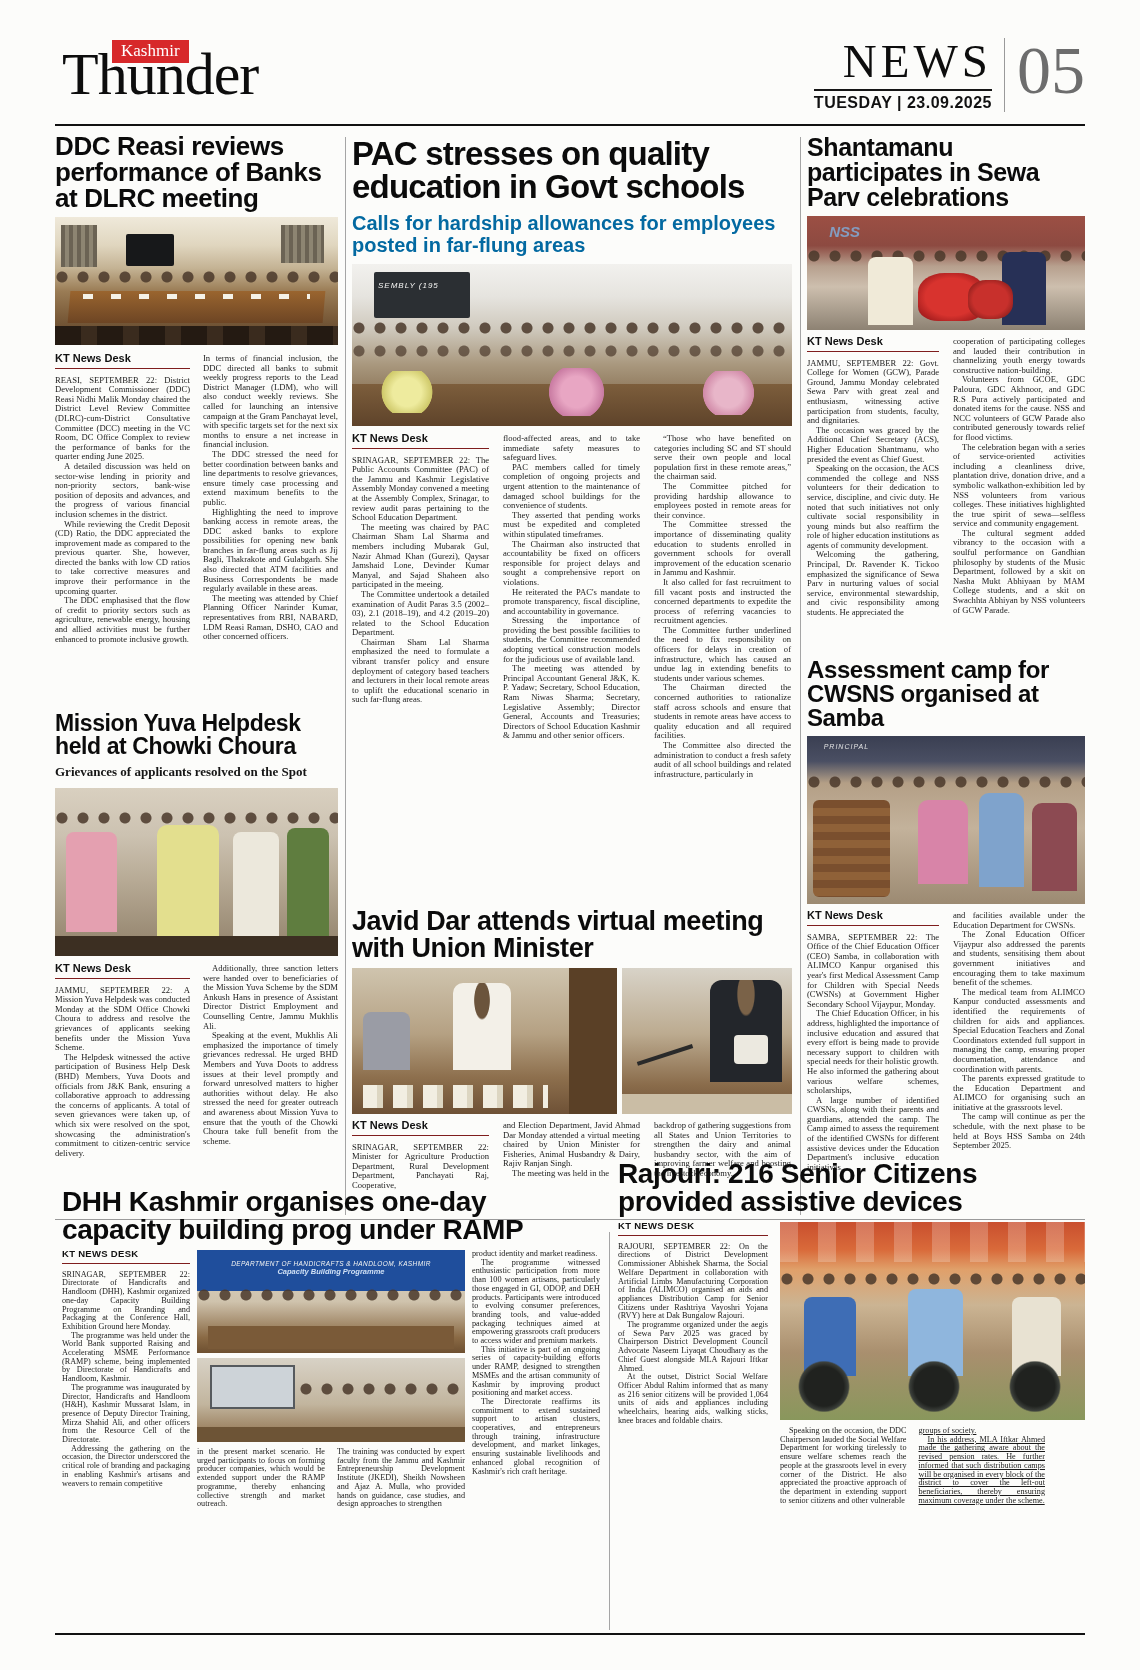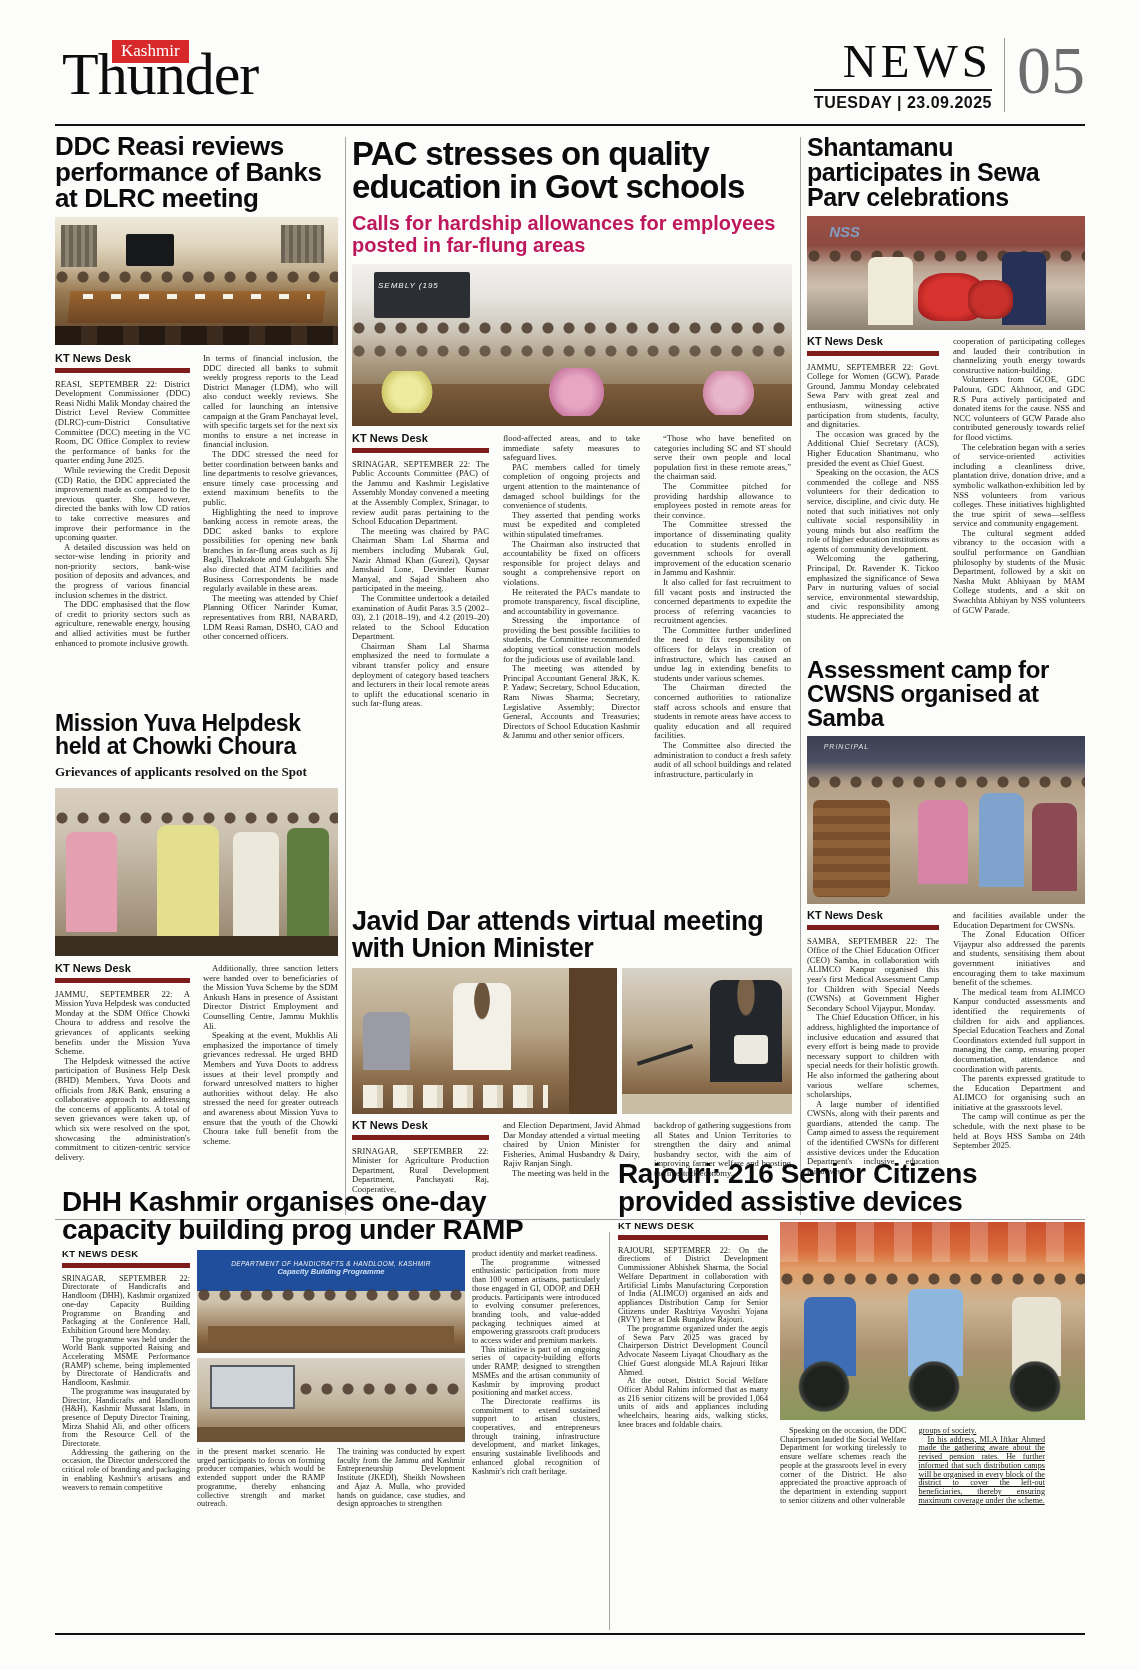--- a/index.html
+++ b/index.html
@@ -24,24 +24,24 @@
   #hr-mid{top:1219px;height:1px;background:#9a9a9a;}
   #hr-bot{top:1633px;height:2px;}
   .vr{position:absolute;width:1px;background:#a5a5a5;}
   #vr1{left:345px;top:137px;height:1078px;}
   #vr2{left:800px;top:137px;height:1078px;}
   #vr3{left:609px;top:1232px;height:398px;}
   
   .art{position:absolute;overflow:hidden;}
   .hl{font-family:"Liberation Sans",sans-serif;font-weight:700;color:#0b0b0b;
       letter-spacing:-.4px;line-height:1.0;margin:0 0 6px;}
-  .sub{font-family:"Liberation Sans",sans-serif;font-weight:600;color:#be185d;line-height:1.1;margin:9px 0 8px;}
+  .sub{font-family:"Liberation Sans",sans-serif;font-weight:600;color:#0369a1;line-height:1.1;margin:9px 0 8px;}
   .sub-serif{font-family:"Liberation Serif",serif;font-weight:bold;font-size:13px;margin:2px 0 8px;}
   .byline{font-family:"Liberation Sans",sans-serif;font-weight:bold;font-size:11px;color:#111;
-          border-bottom:5px solid #7f1d1d;padding-bottom:4px;margin-bottom:7px;}
+          border-bottom:1px solid #7f1d1d;padding-bottom:4px;margin-bottom:7px;}
   .byline.caps{font-size:9.5px;letter-spacing:.3px;}
   .cols{display:flex;}
   .col{text-align:justify;font-size:8.6px;line-height:9.6px;color:#1b1b1b;}
   .col p{margin:0;text-indent:9px;}
   .col p:first-child{text-indent:0;}
   .col.cont p:first-child{text-indent:9px;}
   .bsm .col{font-size:8.2px;line-height:8.7px;}
   
   .photo{position:relative;overflow:hidden;background:#b8a98e;}
   .ph{position:absolute;display:block;}
@@ -82,22 +82,22 @@
       <i class="ph heads" style="left:0;top:42%;width:100%;"></i>
       <i class="ph" style="left:5%;top:58%;width:90%;height:25%;background:linear-gradient(180deg,#9a652f,#6d4524);transform:skewX(-5deg);"></i>
       <i class="ph" style="left:10%;top:60%;width:80%;height:5px;background:repeating-linear-gradient(90deg,#f5f2e8 0 10px,transparent 10px 28px);"></i>
       <i class="ph" style="left:0;bottom:0;width:100%;height:15%;background:repeating-linear-gradient(90deg,#241a12 0 26px,#3a2b1e 26px 42px);"></i>
     </div>
     <div class="cols" style="gap:13px;">
       <div class="col" style="width:135px;">
         <div class="byline">KT News Desk</div>
         <div>
             <p>REASI, SEPTEMBER 22: District Development Commissioner (DDC) Reasi Nidhi Malik Monday chaired the District Level Review Committee (DLRC)-cum-District Consultative Committee (DCC) meeting in the VC Room, DC Office Complex to review the performance of banks for the quarter ending June 2025.</p>
+            <p>A detailed discussion was held on sector-wise lending in priority and non-priority sectors, bank-wise position of deposits and advances, and the progress of various financial inclusion schemes in the district.</p>
             <p>While reviewing the Credit Deposit (CD) Ratio, the DDC appreciated the improvement made as compared to the previous quarter. She, however, directed the banks with low CD ratios to take corrective measures and improve their performance in the upcoming quarter.</p>
-            <p>A detailed discussion was held on sector-wise lending in priority and non-priority sectors, bank-wise position of deposits and advances, and the progress of various financial inclusion schemes in the district.</p>
             <p>The DDC emphasised that the flow of credit to priority sectors such as agriculture, renewable energy, housing and allied activities must be further enhanced to promote inclusive growth.</p>
           </div>
       </div>
       <div class="col" style="width:135px;">
           <p>In terms of financial inclusion, the DDC directed all banks to submit weekly progress reports to the Lead District Manager (LDM), who will also conduct weekly reviews. She called for launching an intensive campaign at the Gram Panchayat level, with specific targets set for the next six months to ensure a net increase in financial inclusion.</p>
           <p>The DDC stressed the need for better coordination between banks and line departments to resolve grievances, ensure timely case processing and extend maximum benefits to the public.</p>
           <p>Highlighting the need to improve banking access in remote areas, the DDC asked banks to explore possibilities for opening new bank branches in far-flung areas such as Jij Bagli, Thakrakote and Gulabgarh. She also directed that ATM facilities and Business Correspondents be made regularly available in these areas.</p>
           <p>The meeting was attended by Chief Planning Officer Narinder Kumar, representatives from RBI, NABARD, LDM Reasi Raman, DSHO, CAO and other concerned officers.</p>
         </div>
     </div>

